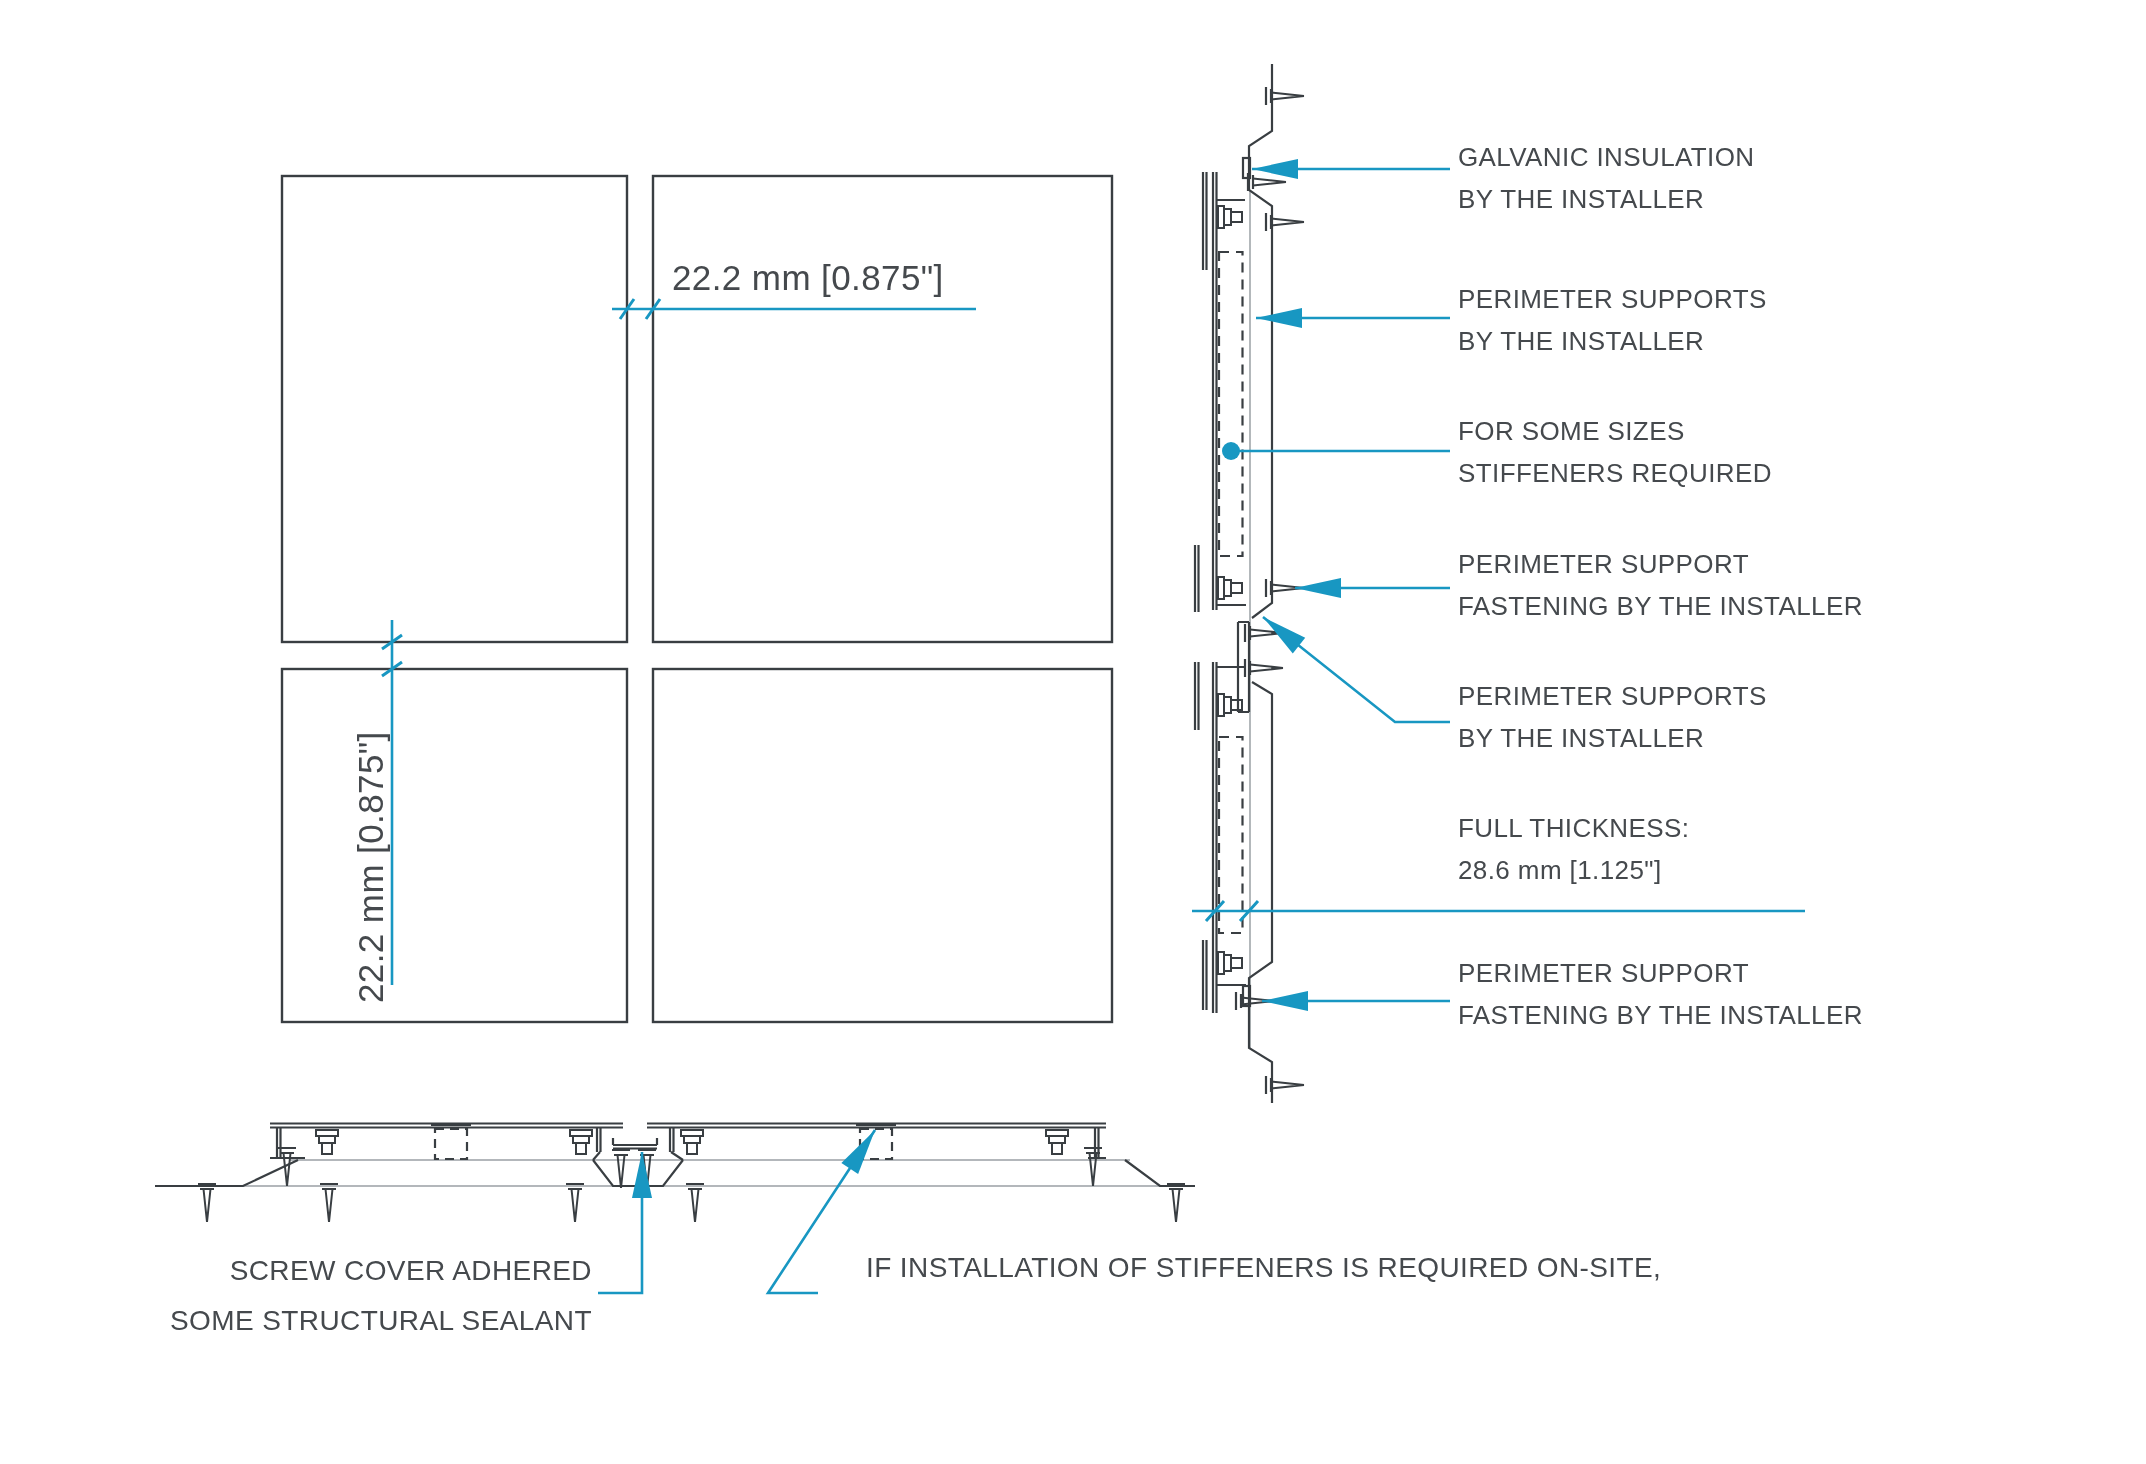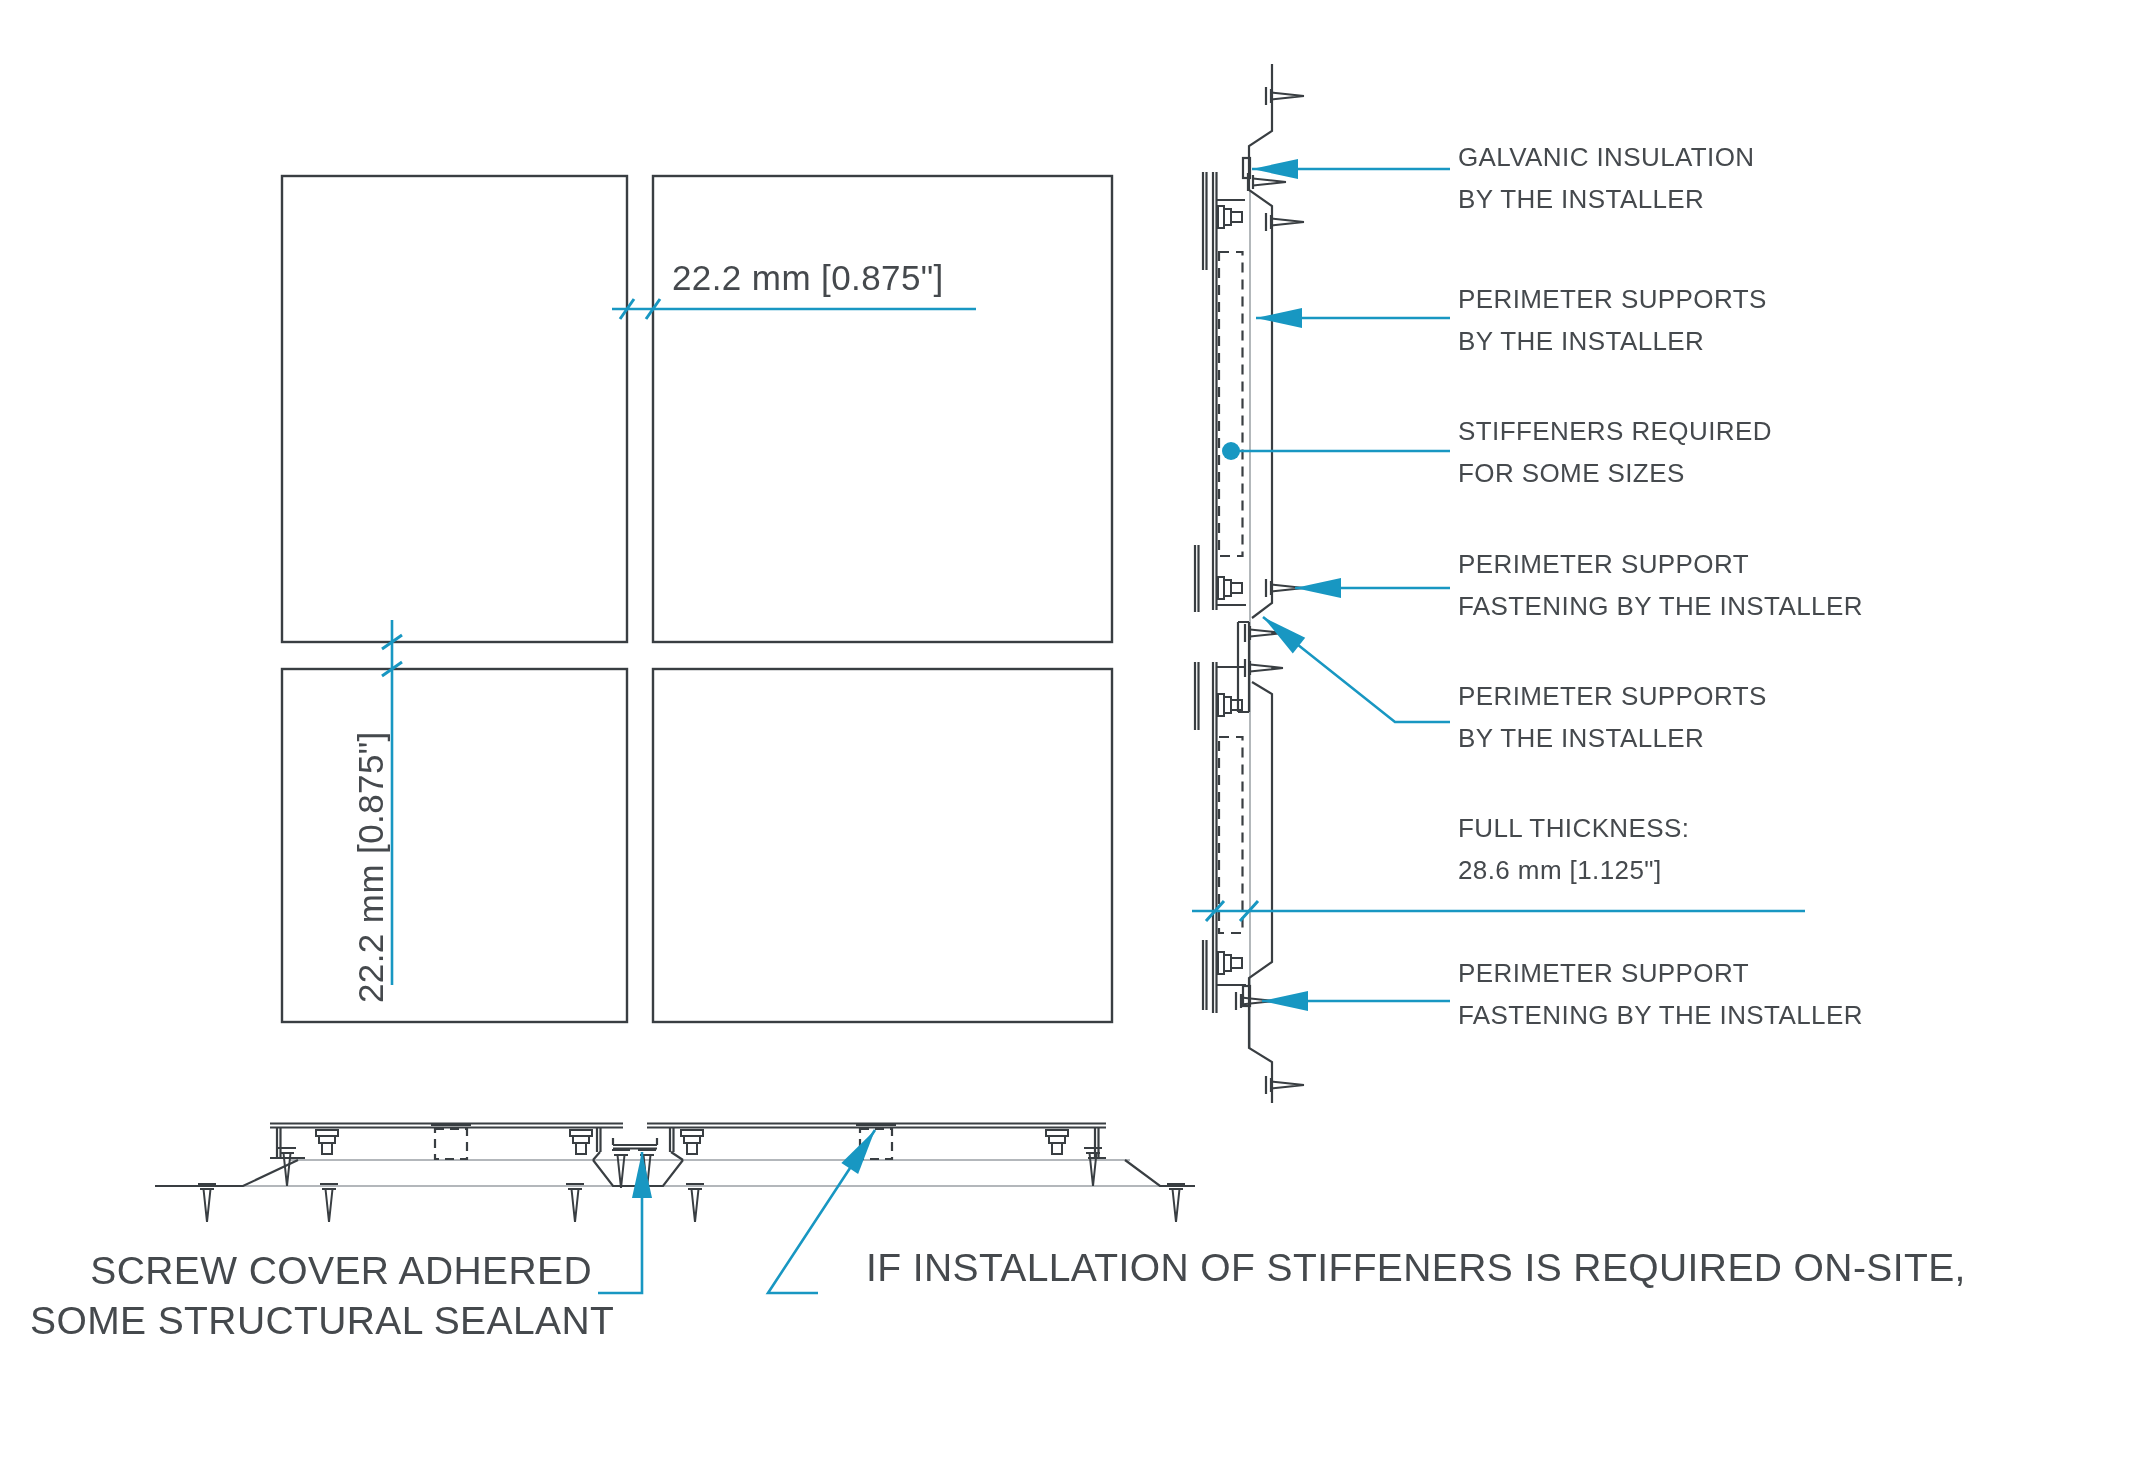--- a/index.html
+++ b/index.html
@@ -28,21 +28,21 @@
     letter-spacing:0.4px;
     color:#45494d;
     white-space:nowrap;
   }
   .dim-label.vertical {
     transform:rotate(-90deg);
     transform-origin:0 0;
   }
   .note {
     position:absolute;
-    font-size:39px;
+    font-size:28px;
     line-height:50px;
     letter-spacing:0.4px;
     color:#45494d;
     white-space:nowrap;
   }
   .note.right-align { text-align:right; }
   .note span.part { display:inline; }
   .sup { font-size:0.52em; vertical-align:0.6em; letter-spacing:0.5px; }
 </style>
 </head>
@@ -188,22 +188,22 @@
     <span>GALVANIC INSULATION</span>
     <span>BY THE INSTALLER</span>
   </div>
 
   <div class="callout" style="left:1458px; top:278px;">
     <span>PERIMETER SUPPORTS</span>
     <span>BY THE INSTALLER</span>
   </div>
 
   <div class="callout" style="left:1458px; top:410px;">
+    <span>FOR SOME SIZES</span>
     <span>STIFFENERS REQUIRED</span>
-    <span>FOR SOME SIZES</span>
   </div>
 
   <div class="callout" style="left:1458px; top:543px;">
     <span>PERIMETER SUPPORT</span>
     <span>FASTENING BY THE INSTALLER</span>
   </div>
 
   <div class="callout" style="left:1458px; top:675px;">
     <span>PERIMETER SUPPORTS</span>
     <span>BY THE INSTALLER</span>

